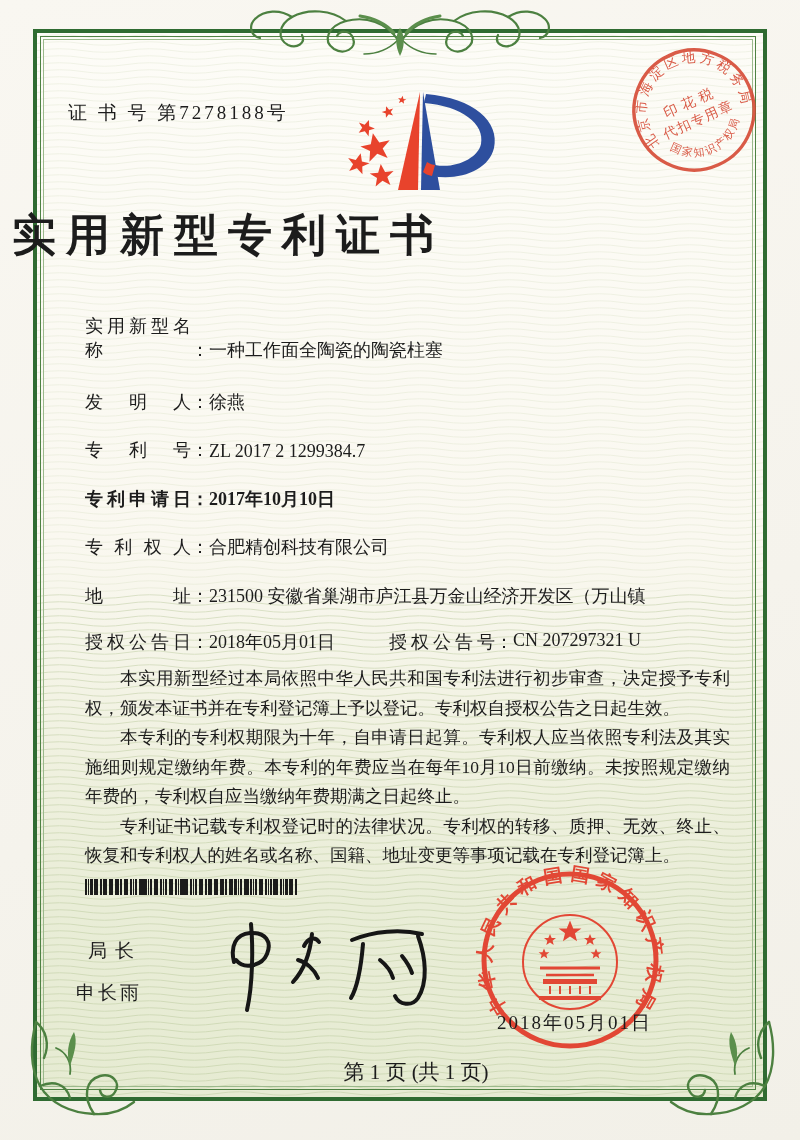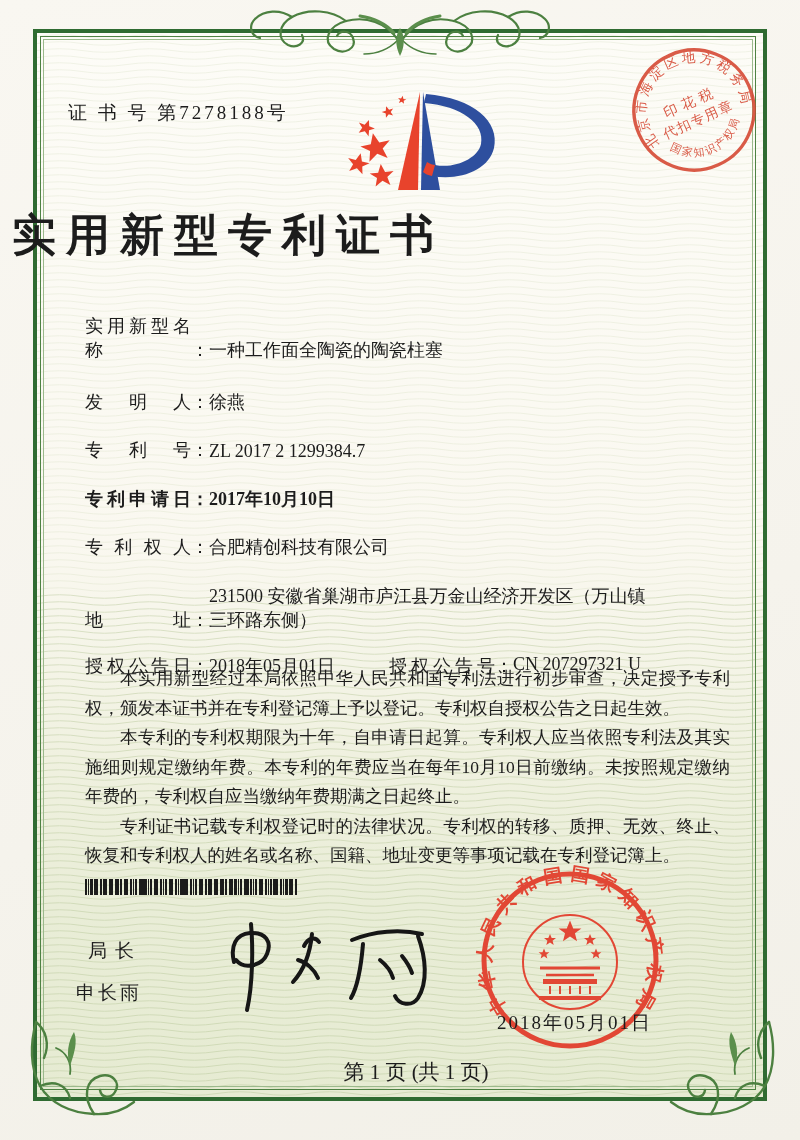--- a/index.html
+++ b/index.html
@@ -171,21 +171,20 @@
     <div class="frow" style="margin-bottom:25px;">
       <span class="flabel">专利权人</span>
       <span class="fcolon">：</span>
       <span class="fvalue">合肥精创科技有限公司</span>
     </div>
     <div class="frow" style="margin-bottom:1px;">
       <span class="flabel">地址</span>
       <span class="fcolon">：</span>
       <span class="fvalue">
         <span>231500 安徽省巢湖市庐江县万金山经济开发区（万山镇</span>
-        <span class="addr-line2">三环路东侧）</span>
       </span>
     </div>
     <div class="grantrow" style="margin-top:22px;">
       <span class="pair">
         <span class="flabel">授权公告日</span>
         <span class="fcolon">：</span>
         <span>2018年05月01日</span>
       </span>
       <span class="pair right">
         <span class="flabel">授权公告号</span>

